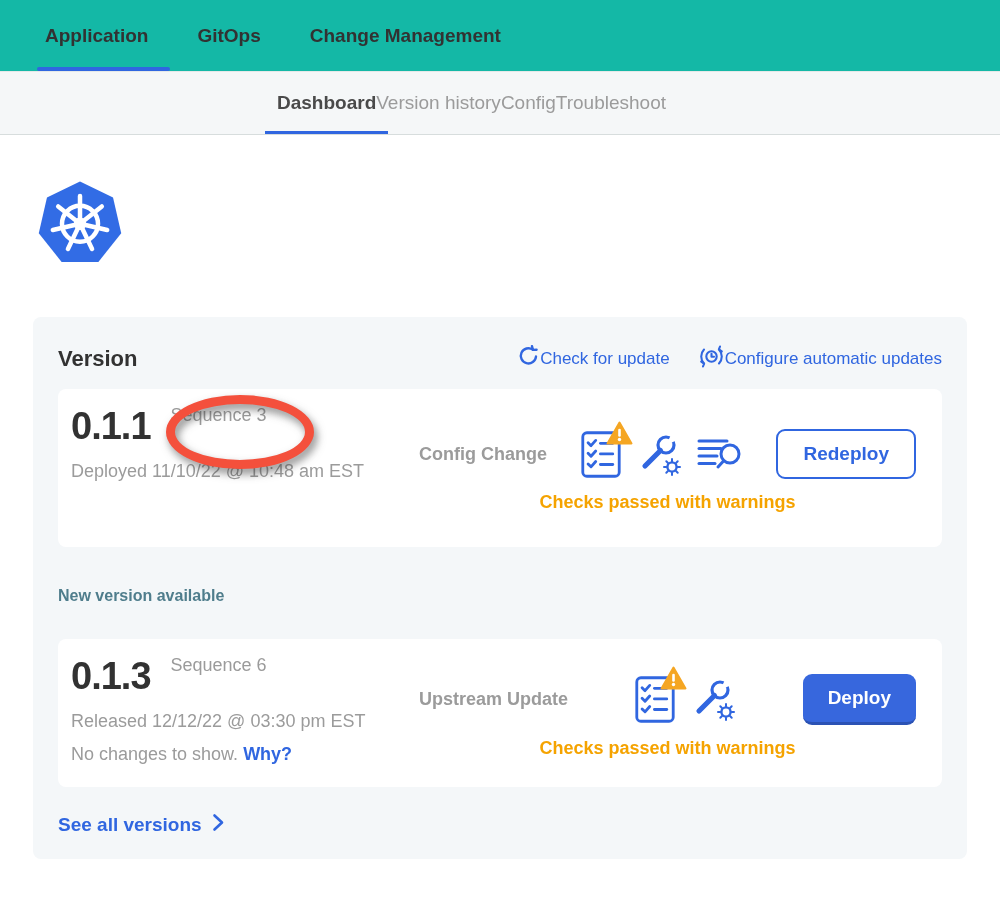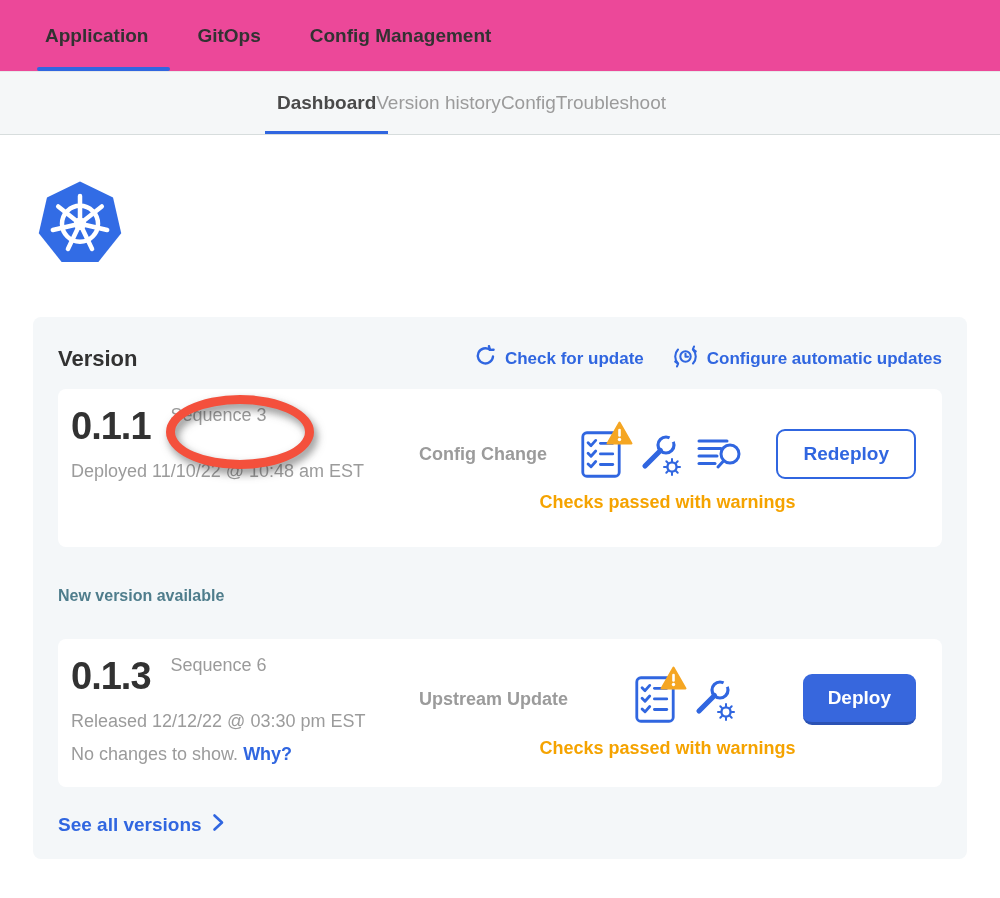--- a/index.html
+++ b/index.html
@@ -5,21 +5,21 @@
   * { box-sizing: border-box; }
   html, body { margin: 0; padding: 0; }
   body {
     width: 1000px; height: 898px; overflow: hidden;
     background: #fff;
     font-family: "Liberation Sans", sans-serif;
     color: #323232;
   }
 
   
-  .topnav { height: 71px; display: flex; gap: 49px; padding-left: 45px; background: #ec4899; }
+  .topnav { height: 71px; display: flex; gap: 49px; padding-left: 45px; background: #14b8a6; }
   .topnav .tab {
     display: flex; align-items: center; position: relative;
     font-size: 19px; font-weight: 700; color: #323232; cursor: pointer; white-space: nowrap;
   }
   .topnav .tab.active::after {
     content: ""; position: absolute; left: -8px; right: -22px; bottom: 0; height: 4px;
     background: #3066e0; border-radius: 2px;
   }
 
   
@@ -47,21 +47,21 @@
   .pipe { width: 1px; height: 22px; background: #d4d4d4; }
 
   
   .card {
     margin: 50px 33px 0; background: #f4f7f9; border-radius: 8px;
     padding: 26px 25px 22px;
   }
   .card-header { display: flex; justify-content: space-between; align-items: center; height: 32px; margin-bottom: 14px; }
   .card-title { font-size: 22px; font-weight: 700; color: #323232; }
   .card-actions { display: flex; align-items: center; gap: 28px; }
-  .action-link { display: flex; align-items: center; gap: 8px; font-size: 17px; font-weight: 700; color: #3066e0; cursor: pointer; }
+  .action-link { display: flex; align-items: center; font-size: 17px; font-weight: 400; color: #3066e0; cursor: pointer; }
 
   .version-row { background: #fff; border-radius: 8px; padding: 16px 26px 16px 13px; display: flex; min-height: 158px; }
   .version-row.second { min-height: 148px; }
   .vr-left { width: 348px; position: relative; flex: 0 0 auto; }
   .version-line { display: flex; align-items: flex-start; gap: 20px; }
   .version-num { font-size: 38px; font-weight: 800; letter-spacing: -1px; color: #323232; line-height: 1.15; }
   .sequence { font-size: 18px; font-weight: 500; color: #9b9b9b; }
   .badge {
     display: inline-block; margin-top: 12px; padding: 5px 11px; border-radius: 4px;
     background: #3fc192; color: #fff; font-size: 17px; font-weight: 700;
@@ -93,21 +93,21 @@
   .new-version-heading { margin: 40px 0 34px; font-size: 16px; font-weight: 700; color: #4f7d8c; }
 
   .see-all { margin-top: 26px; display: flex; align-items: center; gap: 10px; font-size: 19px; font-weight: 700; color: #3066e0; cursor: pointer; }
 </style>
 </head>
 <body>
 
 <div class="topnav">
   <div class="tab active">Application</div>
   <div class="tab">GitOps</div>
-  <div class="tab">Config Management</div>
+  <div class="tab">Change Management</div>
 </div>
 
 <div class="subnav">
   <div class="tab active">Dashboard</div>
   <div class="tab">Version history</div>
   <div class="tab">Config</div>
   <div class="tab">Troubleshoot</div>
 </div>
 
 <div class="app-header">

